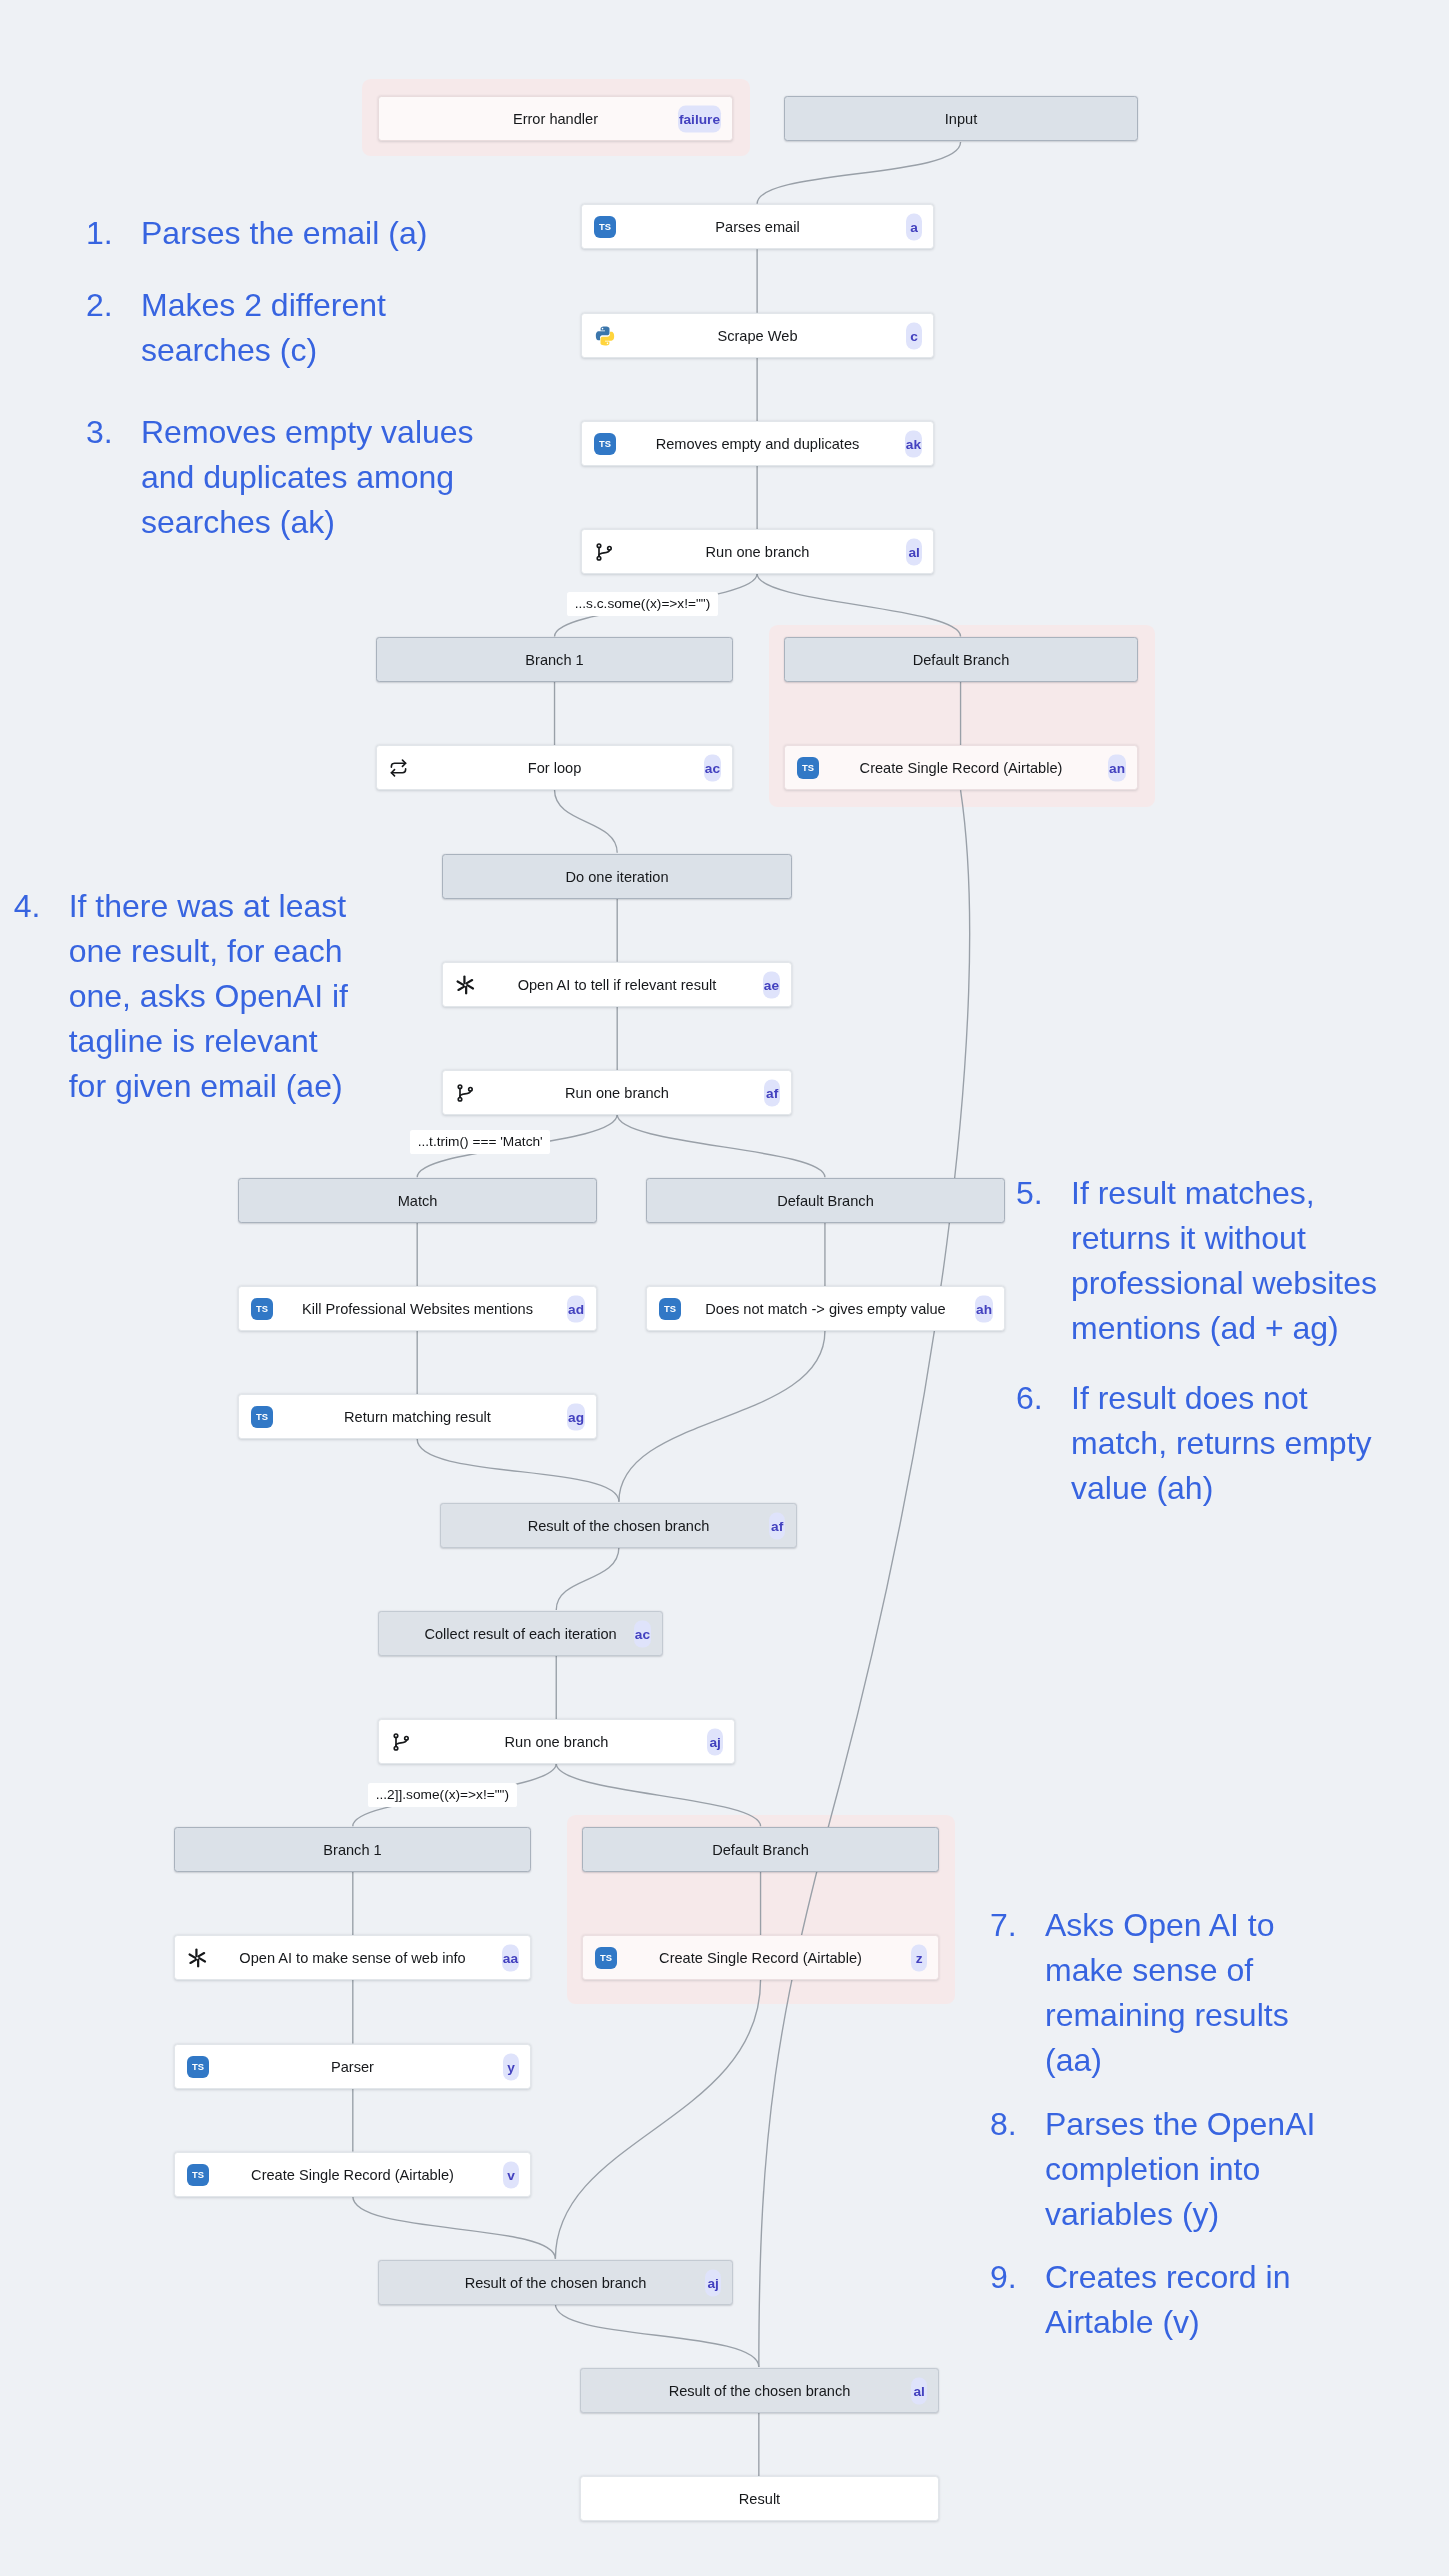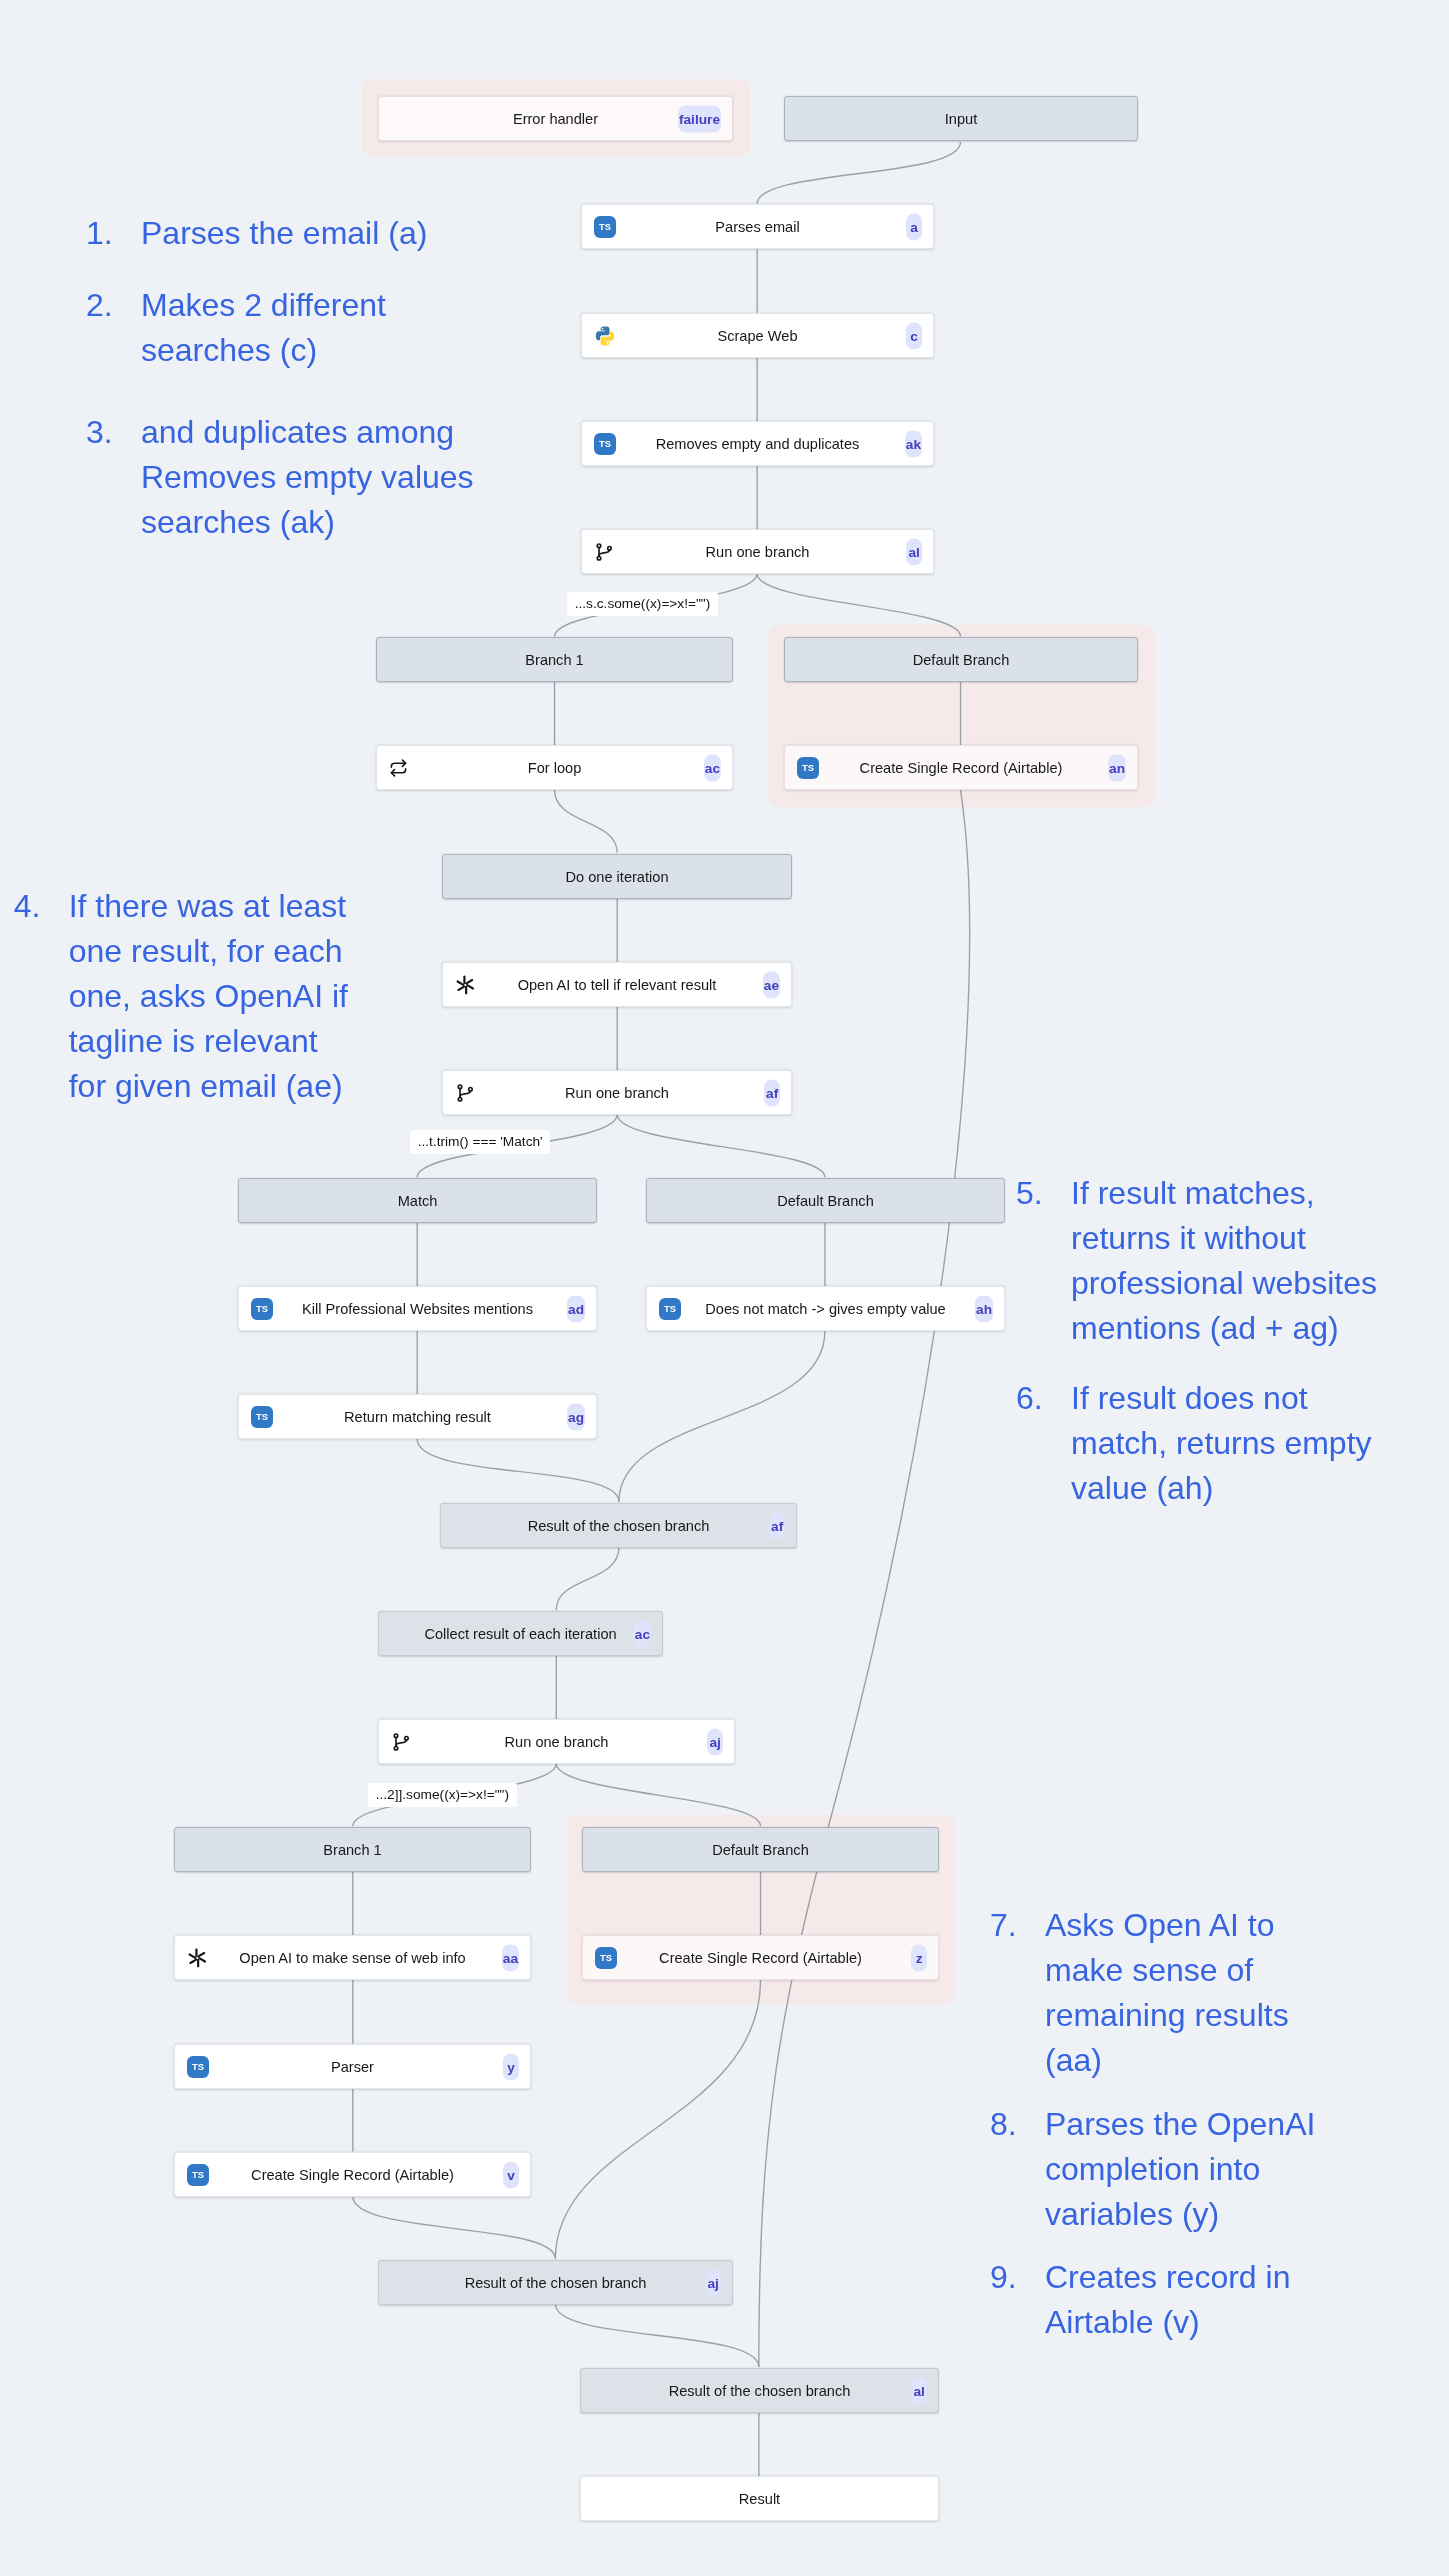--- a/index.html
+++ b/index.html
@@ -306,22 +306,22 @@
 <div class="ann" style="left:86px;top:283px;width:532px">
   <div class="num">2.</div>
   <div class="lines">
       <div>Makes 2 different</div>
       <div>searches (c)</div>
     </div>
 </div>
 <div class="ann" style="left:86px;top:410px;width:532px">
   <div class="num">3.</div>
   <div class="lines">
+      <div>Removes empty values</div>
       <div>and duplicates among</div>
-      <div>Removes empty values</div>
       <div>searches (ak)</div>
     </div>
 </div>
 <div class="ann" style="left:13.7px;top:884px;width:421px">
   <div class="num">4.</div>
   <div class="lines">
       <div>If there was at least</div>
       <div>one result, for each</div>
       <div>one, asks OpenAI if</div>
       <div>tagline is relevant</div>

